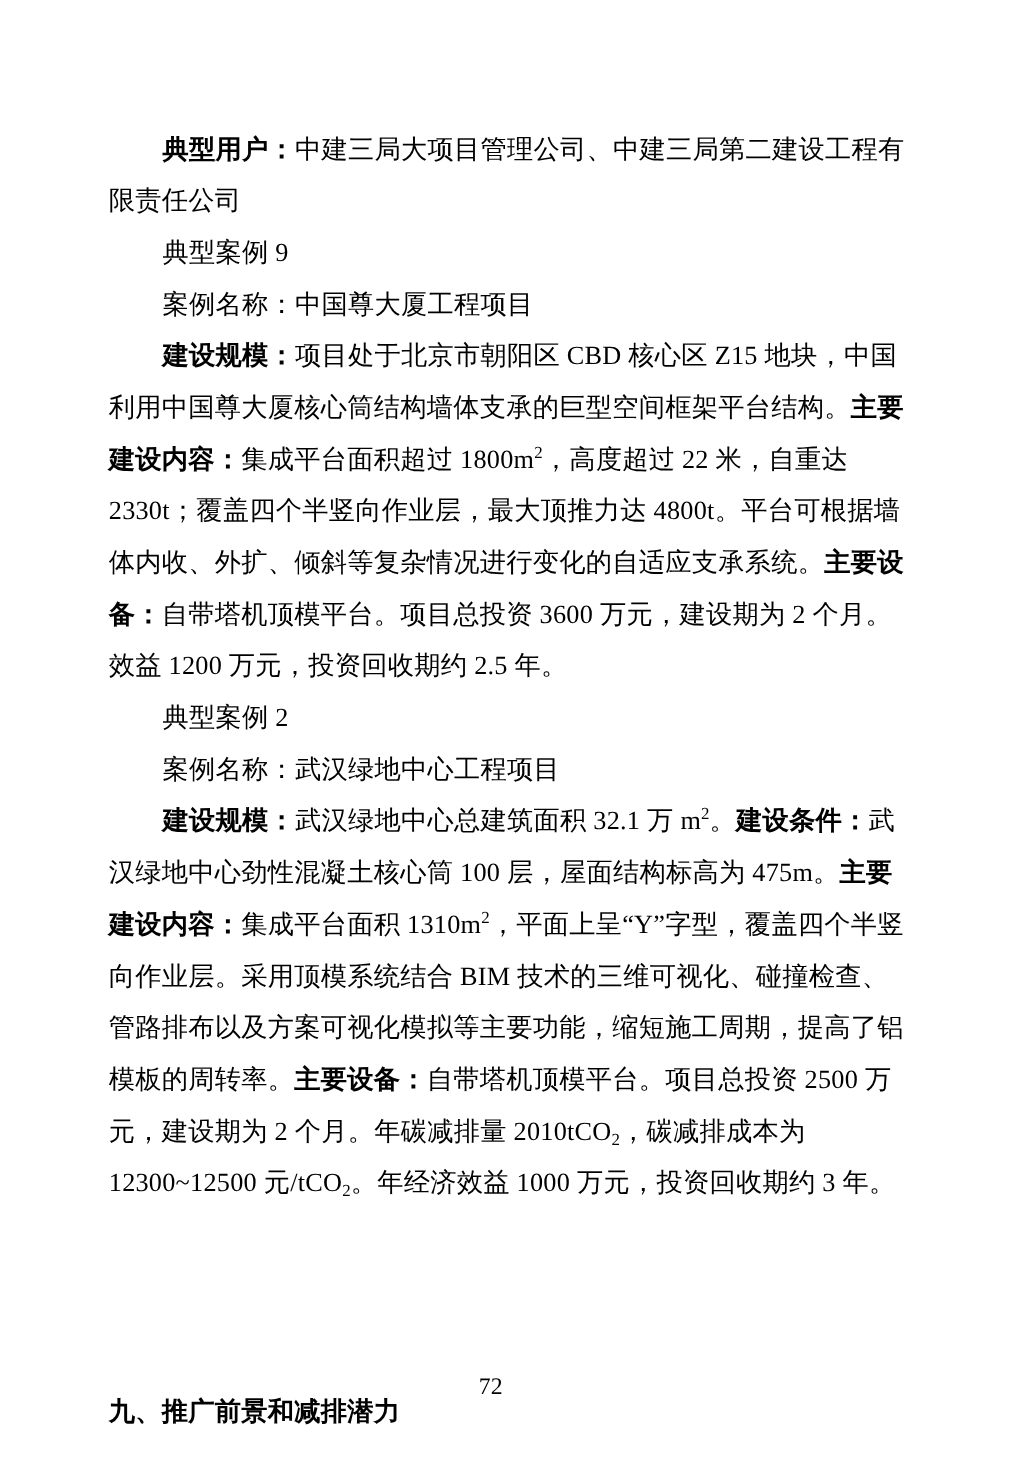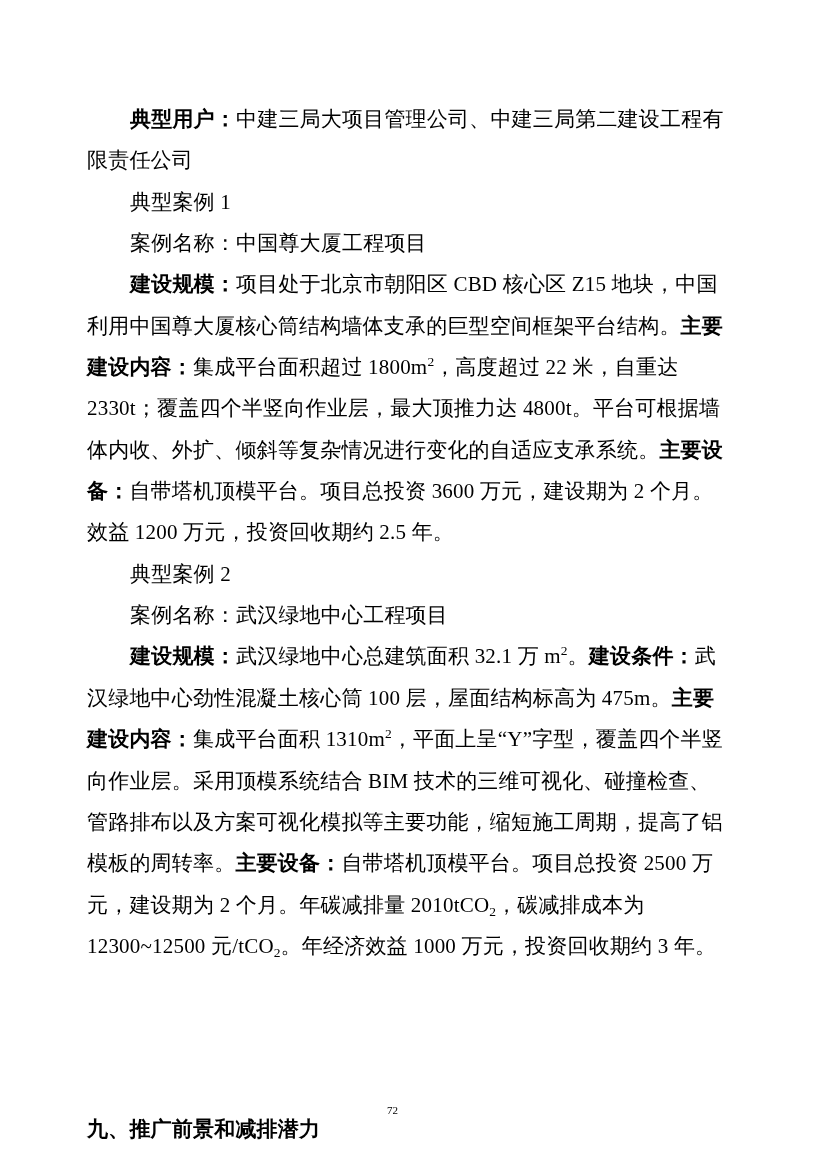--- a/index.html
+++ b/index.html
@@ -60,33 +60,33 @@
     font-weight: bold;
     white-space: nowrap;
     color: #000000;
   }
   .page-number {
     position: absolute;
     left: 0;
     top: 1079px;
     width: 785px;
     text-align: center;
-    font-size: 11px;
+    font-size: 19px;
     line-height: 22px;
     color: #000000;
   }
 </style>
 </head>
 <body>
 
 <div class="page">
   <div class="doc" id="doc-body">
       <div class="line indent"><span class="seg-b">典型用户：</span><span>中建三局大项目管理公司、中建三局第二建设工程有</span></div>
       <div class="line"><span>限责任公司</span></div>
-      <div class="line indent"><span>典型案例 1</span></div>
+      <div class="line indent"><span>典型案例 9</span></div>
       <div class="line indent"><span>案例名称：中国尊大厦工程项目</span></div>
       <div class="line indent"><span class="seg-b">建设规模：</span><span>项目处于北京市朝阳区 CBD 核心区 Z15 地块，中国</span></div>
       <div class="line"><span>利用中国尊大厦核心筒结构墙体支承的巨型空间框架平台结构。</span><span class="seg-b">主要</span></div>
       <div class="line"><span class="seg-b">建设内容：</span><span>集成平台面积超过 1800m</span><span class="seg-sup">2</span><span>，高度超过 22 米，自重达</span></div>
       <div class="line"><span>2330t；覆盖四个半竖向作业层，最大顶推力达 4800t。平台可根据墙</span></div>
       <div class="line"><span>体内收、外扩、倾斜等复杂情况进行变化的自适应支承系统。</span><span class="seg-b">主要设</span></div>
       <div class="line"><span class="seg-b">备：</span><span>自带塔机顶模平台。项目总投资 3600 万元，建设期为 2 个月。</span></div>
       <div class="line"><span>效益 1200 万元，投资回收期约 2.5 年。</span></div>
       <div class="line indent"><span>典型案例 2</span></div>
       <div class="line indent"><span>案例名称：武汉绿地中心工程项目</span></div>

